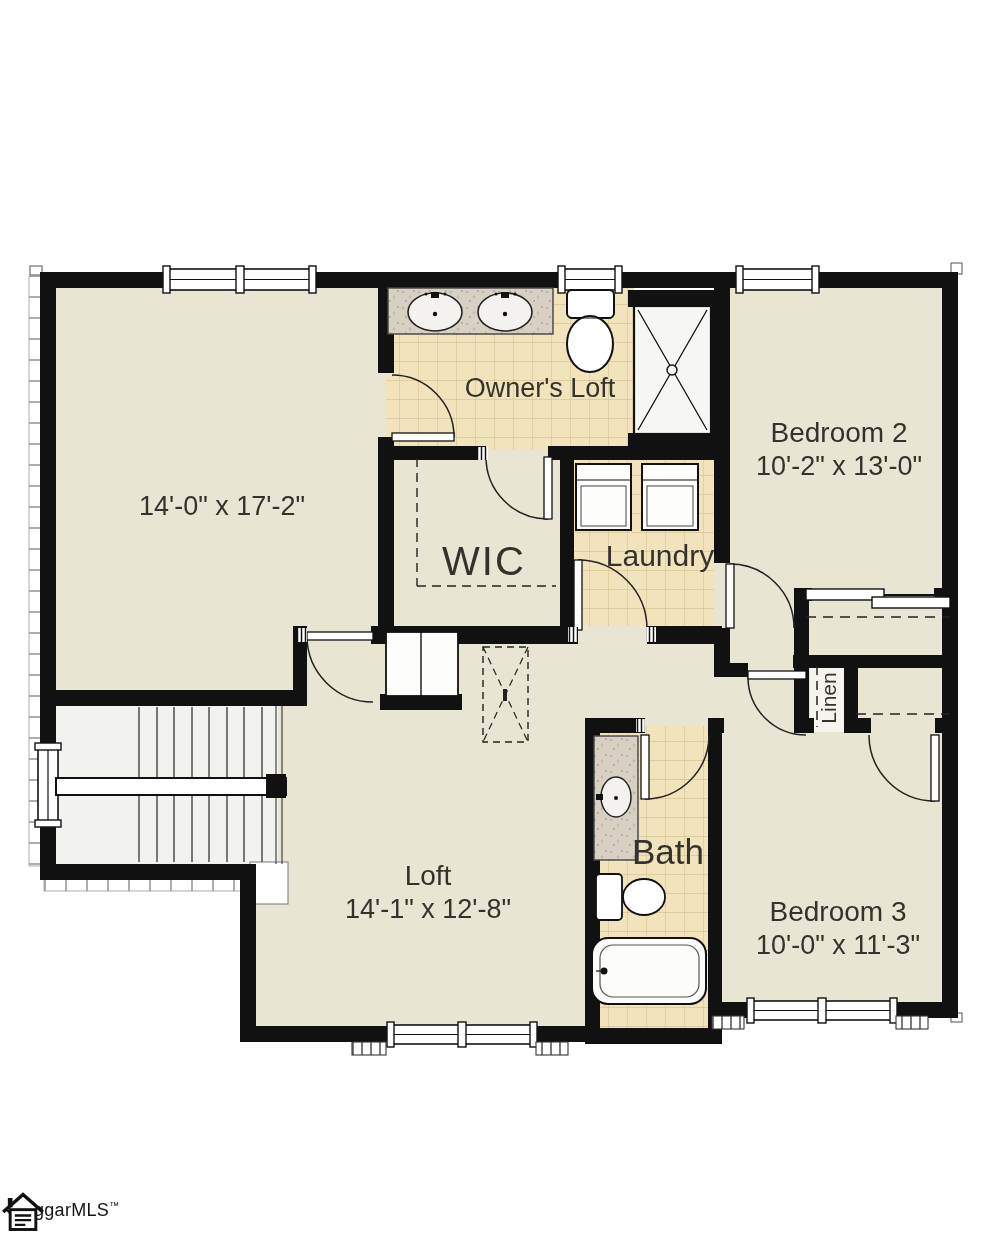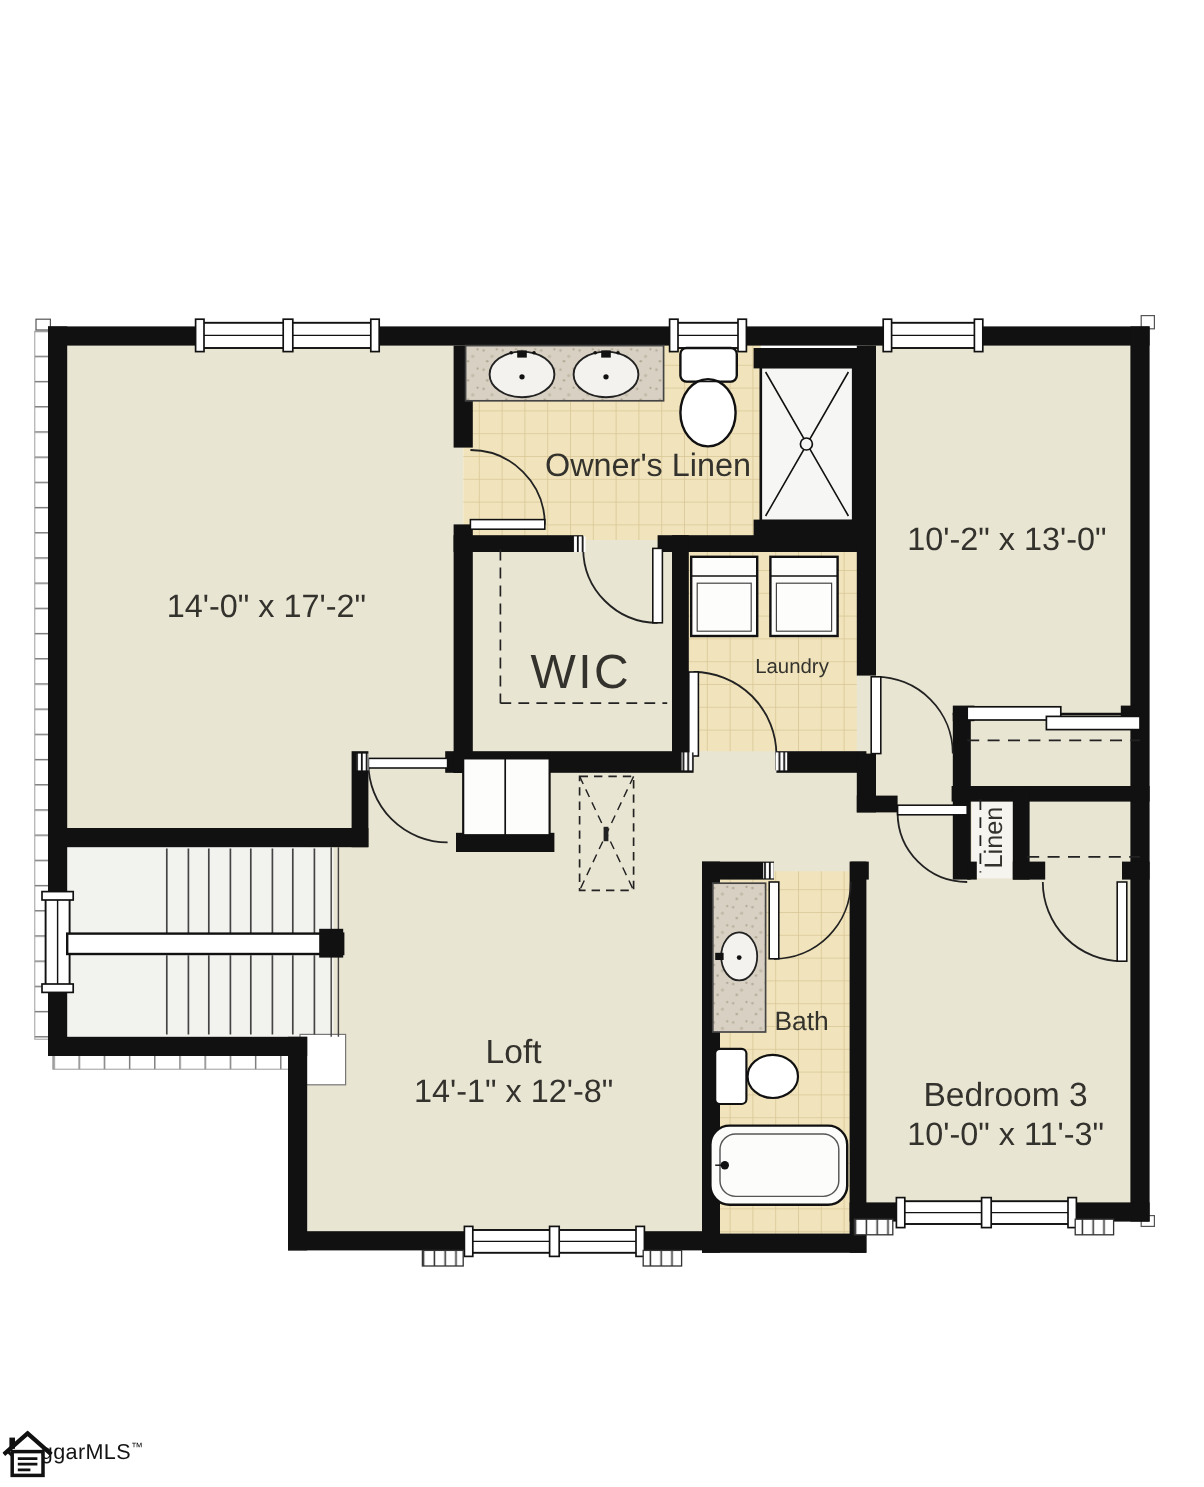--- a/index.html
+++ b/index.html
@@ -7,25 +7,25 @@
           font-family:"Liberation Sans",sans-serif;}
   .plan-svg{position:absolute;left:0;top:0;}
   .label{position:absolute;transform:translate(-50%,-50%);text-align:center;white-space:nowrap;
          color:#34322d;line-height:1.22;}
   .label .nm{display:block;}
   .label .dm{display:block;}
   .lab-owners-bedroom{font-size:28px;}
   .lab-owners-bedroom .dm{font-size:27px;}
   .lab-owners-bath{font-size:27px;}
   .lab-wic{font-size:40px;letter-spacing:2px;}
-  .lab-laundry{font-size:17px;text-align:center;}
+  .lab-laundry{font-size:30px;text-align:center;}
   .lab-bedroom2{font-size:28px;}
   .lab-bedroom2 .dm{font-size:27px;}
   .lab-linen{font-size:21px;transform:translate(-50%,-50%) rotate(-90deg);background:transparent;}
-  .lab-bath{font-size:22px;}
+  .lab-bath{font-size:35px;}
   .lab-bedroom3{font-size:28px;margin-top:32px;}
   .lab-bedroom3 .dm{font-size:27px;}
   .lab-loft{font-size:28px;}
   .lab-loft .dm{font-size:27px;}
   .watermark{position:absolute;left:2px;top:1192px;display:flex;align-items:center;color:#141414;}
   .watermark .wm-text{font-size:18px;letter-spacing:0.3px;margin-left:-10px;margin-bottom:4px;}
   .watermark .wm-tm{font-size:10px;vertical-align:super;}
 </style>
 </head>
 <body>
@@ -299,29 +299,30 @@
       <rect x="636" y="719" width="9" height="13" fill="url(#jamb)"></rect>
       <rect x="297" y="628" width="10" height="14" fill="url(#jamb)"></rect>
     </g>
   </g>
 </svg>
 
 <div class="label lab-owners-bedroom" style="left:222px;top:506px;">
   <span class="dm">14'-0" x 17'-2"</span>
 </div>
 <div class="label lab-owners-bath" style="left:540px;top:388px;">
-  <span class="nm">Owner's Linen</span>
+  <span class="nm">Owner's Loft</span>
 </div>
 <div class="label lab-wic" style="left:484px;top:561px;">
   <span class="nm">WIC</span>
 </div>
 <div class="label lab-laundry" style="left:660px;top:556px;">
   <span class="nm">Laundry</span>
 </div>
 <div class="label lab-bedroom2" style="left:839px;top:450px;">
+  <span class="nm">Bedroom 2</span>
   <span class="dm">10'-2" x 13'-0"</span>
 </div>
 <div class="label lab-linen" style="left:829px;top:698px;">
   <span class="nm">Linen</span>
 </div>
 <div class="label lab-bath" style="left:668px;top:852px;">
   <span class="nm">Bath</span>
 </div>
 <div class="label lab-bedroom3" style="left:838px;top:897px;">
   <span class="nm">Bedroom 3</span>

